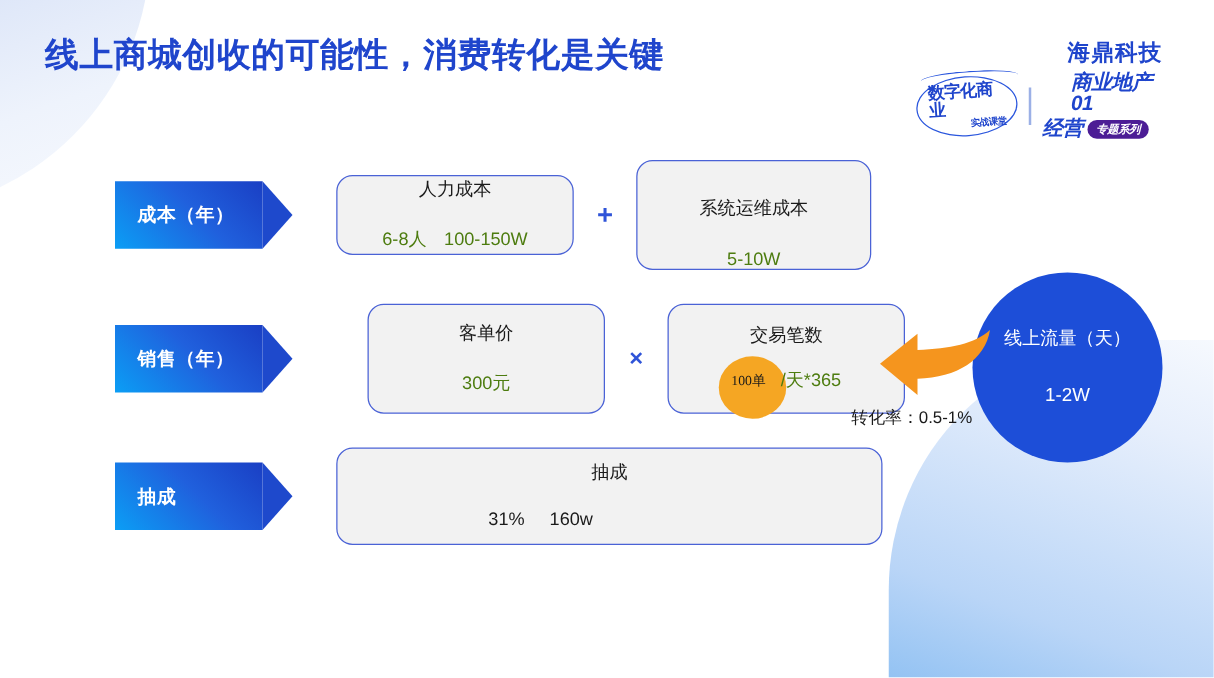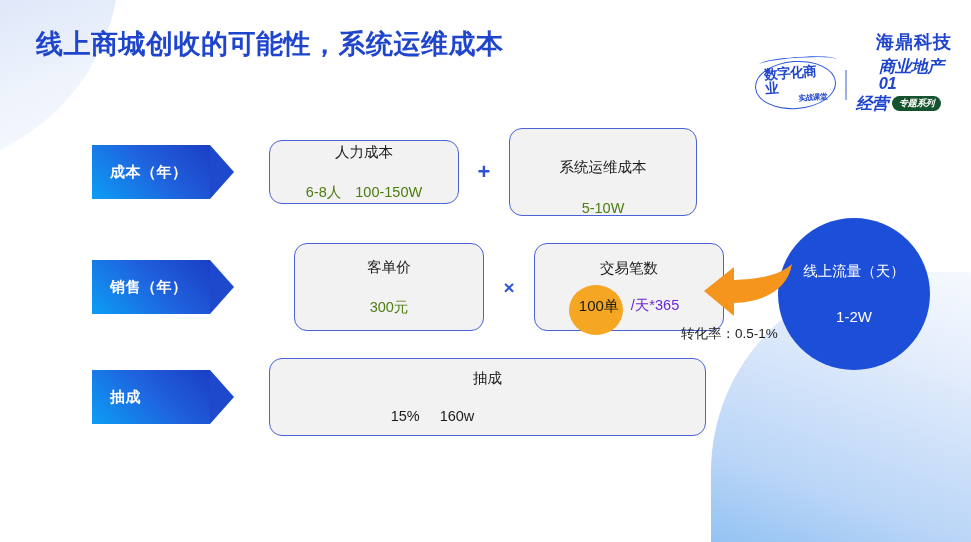--- a/index.html
+++ b/index.html
@@ -54,21 +54,21 @@
     left: 36px;
     top: 26px;
     font-size: 27px;
     font-weight: bold;
     color: #1f45cc;
     letter-spacing: 0.5px;
     white-space: nowrap;
   }
   .brand-wrap {
     position: absolute;
-    right: 16px;
+    right: 38px;
     top: 30px;
     width: 200px;
     height: 72px;
   }
   .brand-name {
     position: absolute;
     right: 3px;
     top: 0;
     font-size: 18px;
     font-weight: bold;
@@ -136,23 +136,24 @@
     align-items: center;
     gap: 4px;
     margin-top: 2px;
   }
   .brand-line2-text {
     font-size: 16.5px;
     font-weight: bold;
     font-style: italic;
     color: #1f45cc;
     letter-spacing: -0.4px;
+    font-family: Liberation Mono, monospace;
   }
   .brand-pill {
-    background: #14532d;
+    background: #4c1d95;
     color: #ffffff;
     font-size: 9px;
     font-weight: bold;
     font-style: italic;
     border-radius: 9px;
     padding: 2.5px 7px;
     letter-spacing: -0.2px;
     white-space: nowrap;
   }
 
@@ -252,28 +253,29 @@
     top: -13px;
     width: 54px;
     height: 50px;
     background: #f5a623;
     border-radius: 50%;
     z-index: 0;
   }
   .tx-num {
     position: relative;
     z-index: 1;
-    font-size: 15px;
+    font-size: 11px;
     color: #1a1a1a;
+    font-family: Liberation Serif, serif;
   }
   .tx-rest {
     position: relative;
     z-index: 1;
     font-size: 14.5px;
-    color: #6d28d9;
+    color: #4d7c0f;
     margin-left: 12px;
   }
 
   
   .cut-value {
     margin-top: 24px;
     margin-left: -110px;
     white-space: nowrap;
     font-size: 14.5px;
     color: #1a1a1a;
@@ -317,21 +319,21 @@
 </style>
 </head>
 <body>
 
 <div id="slide">
 
   <div class="bg-blob-tl2"></div>
   <div class="bg-blob-tl"></div>
   <div class="bg-blob-br"></div>
 
-  <div class="title">线上商城创收的可能性，系统运维成本</div>
+  <div class="title">线上商城创收的可能性，消费转化是关键</div>
 
   <div class="brand-wrap">
     <div class="brand-name">海鼎科技</div>
     <div class="brand-lower">
       <div class="logo-oval">
         <div class="logo-arc"></div>
         <div class="logo-oval-main">数字化商业</div>
         <div class="logo-oval-sub">实战课堂</div>
       </div>
       <div class="brand-divider"></div>
@@ -384,21 +386,21 @@
   </div>
 
   <div class="row row-cut">
     <div class="tag">
       <span>抽成</span>
     </div>
     <div class="gap-tag"></div>
     <div class="card card-cut">
       <div class="card-title">抽成</div>
       <div class="cut-value">
-        <span>15%</span><span class="sp2"></span><span>160w</span>
+        <span>31%</span><span class="sp2"></span><span>160w</span>
       </div>
     </div>
   </div>
 
   <div class="traffic-circle">
     <div class="traffic-title">线上流量（天）</div>
     <div class="traffic-value">1-2W</div>
   </div>
 
   <svg class="conv-arrow" viewBox="0 0 96 62">

